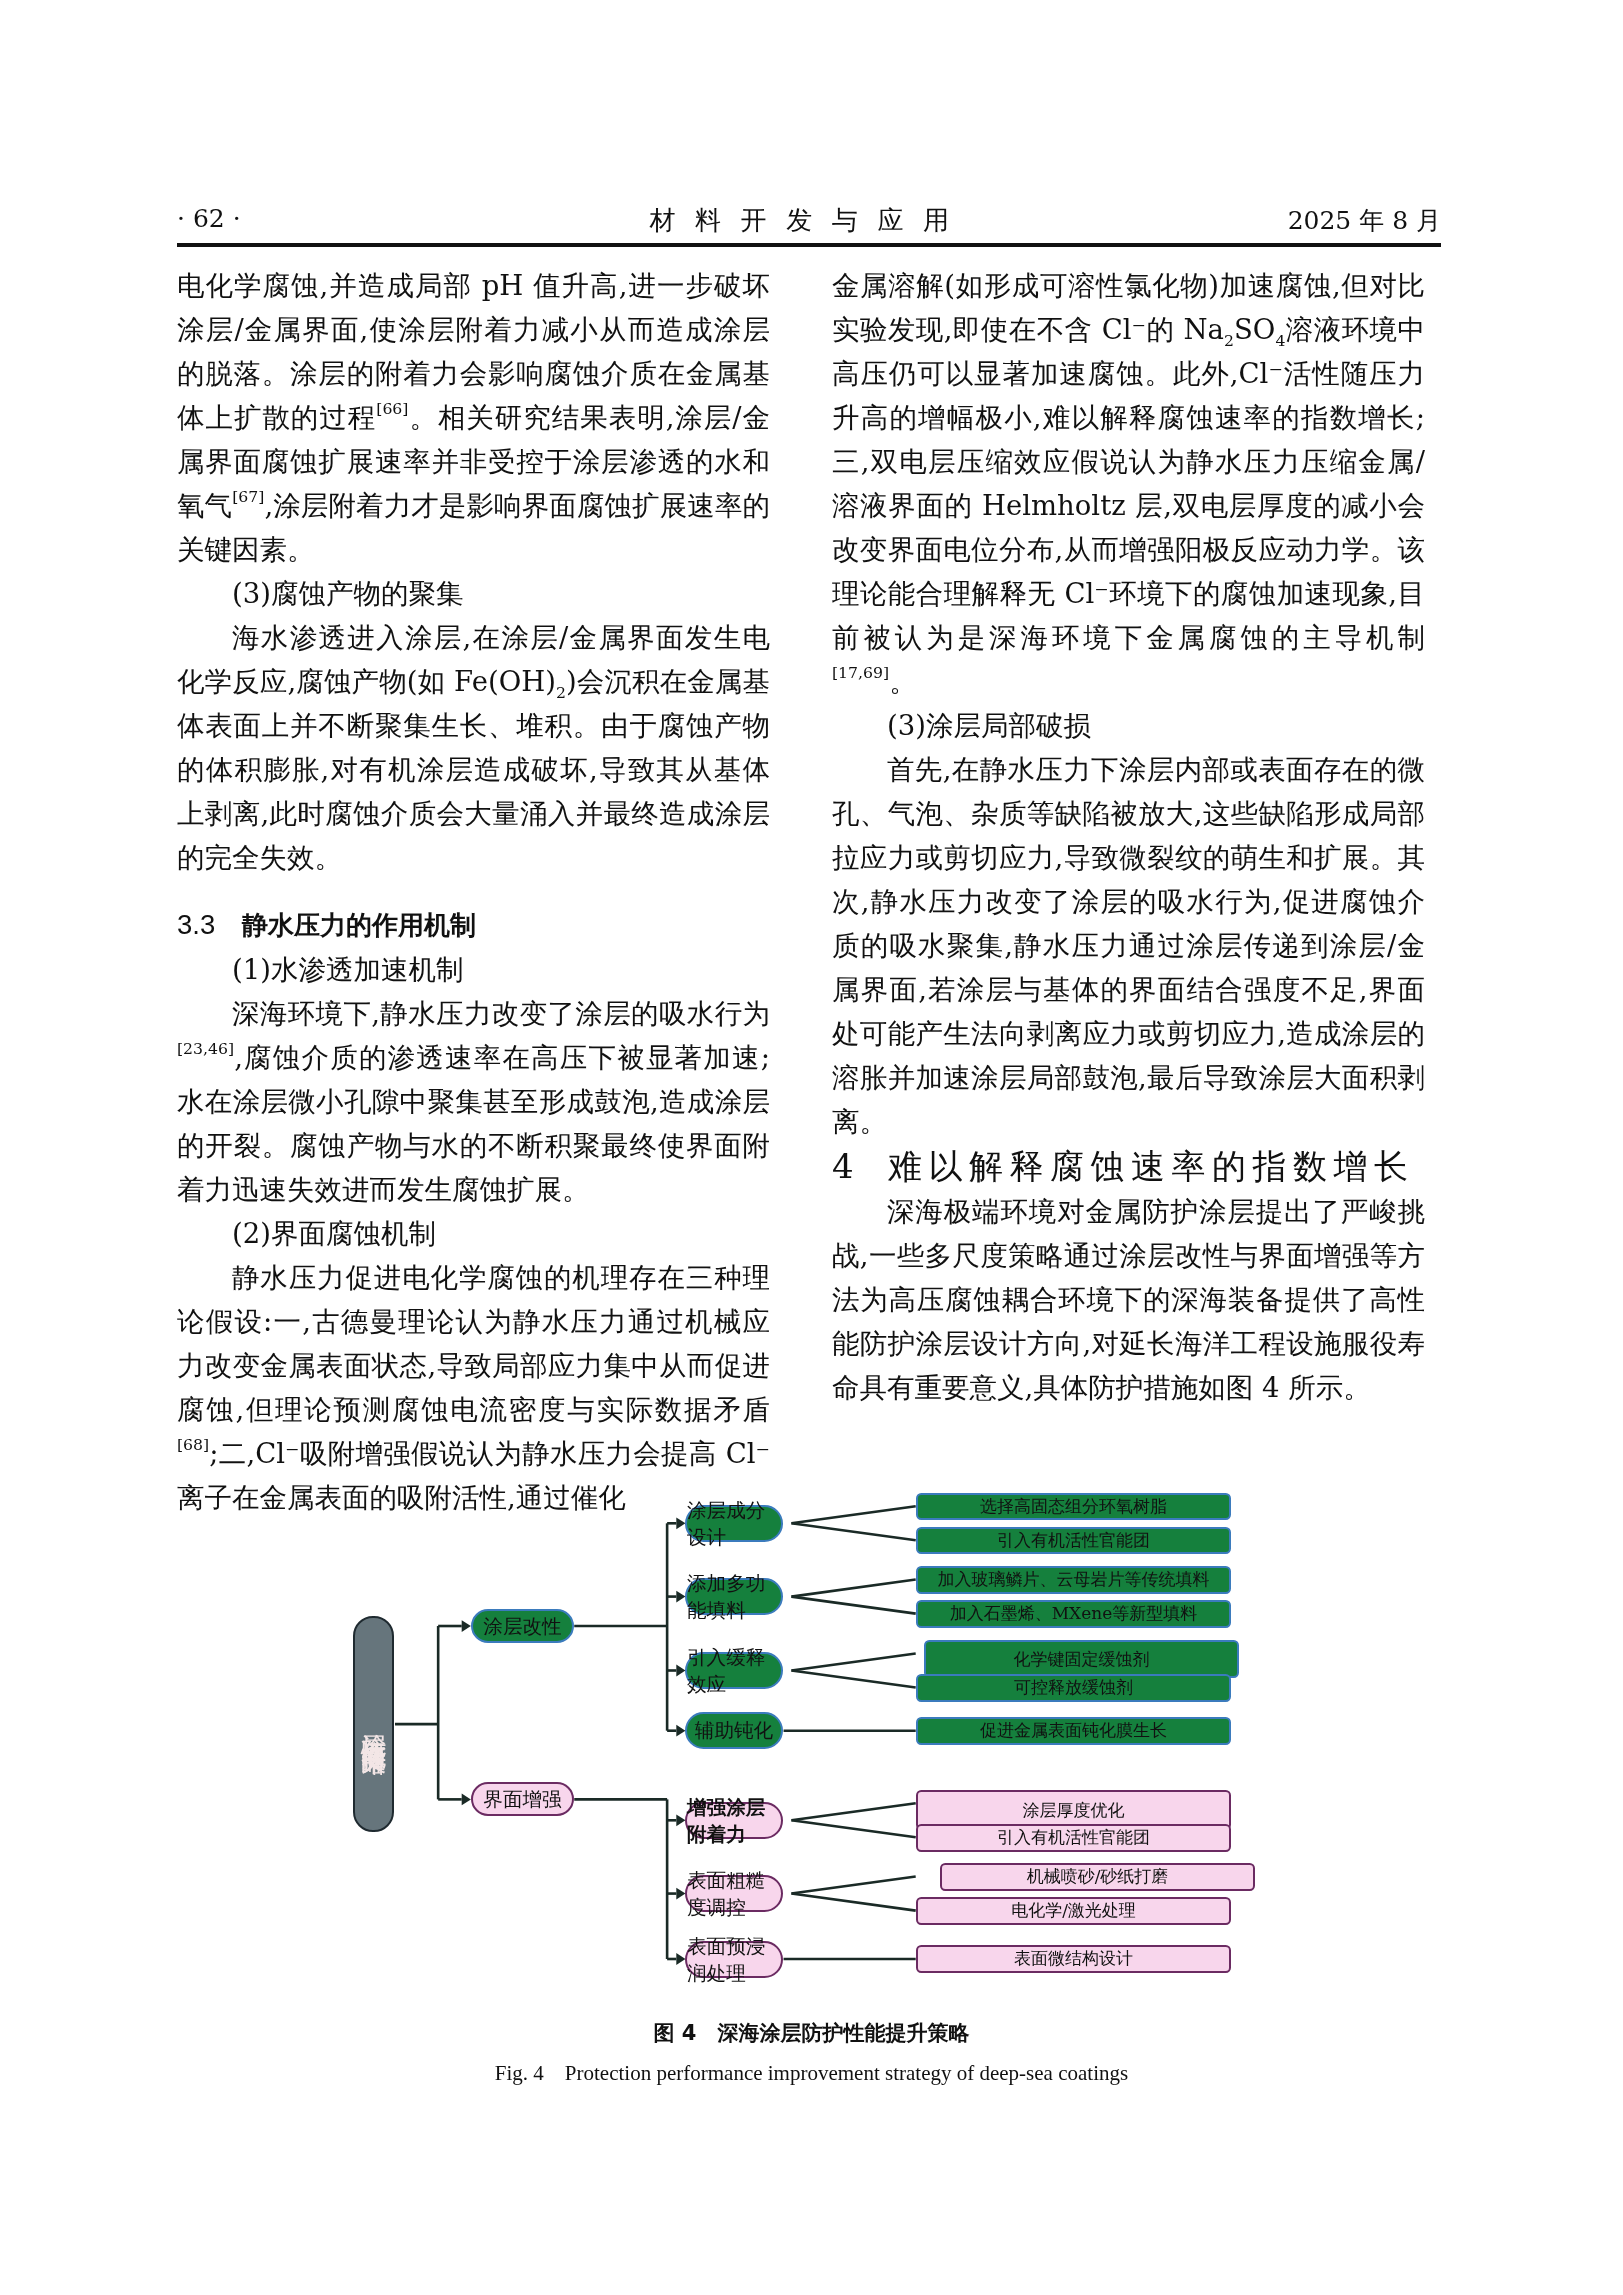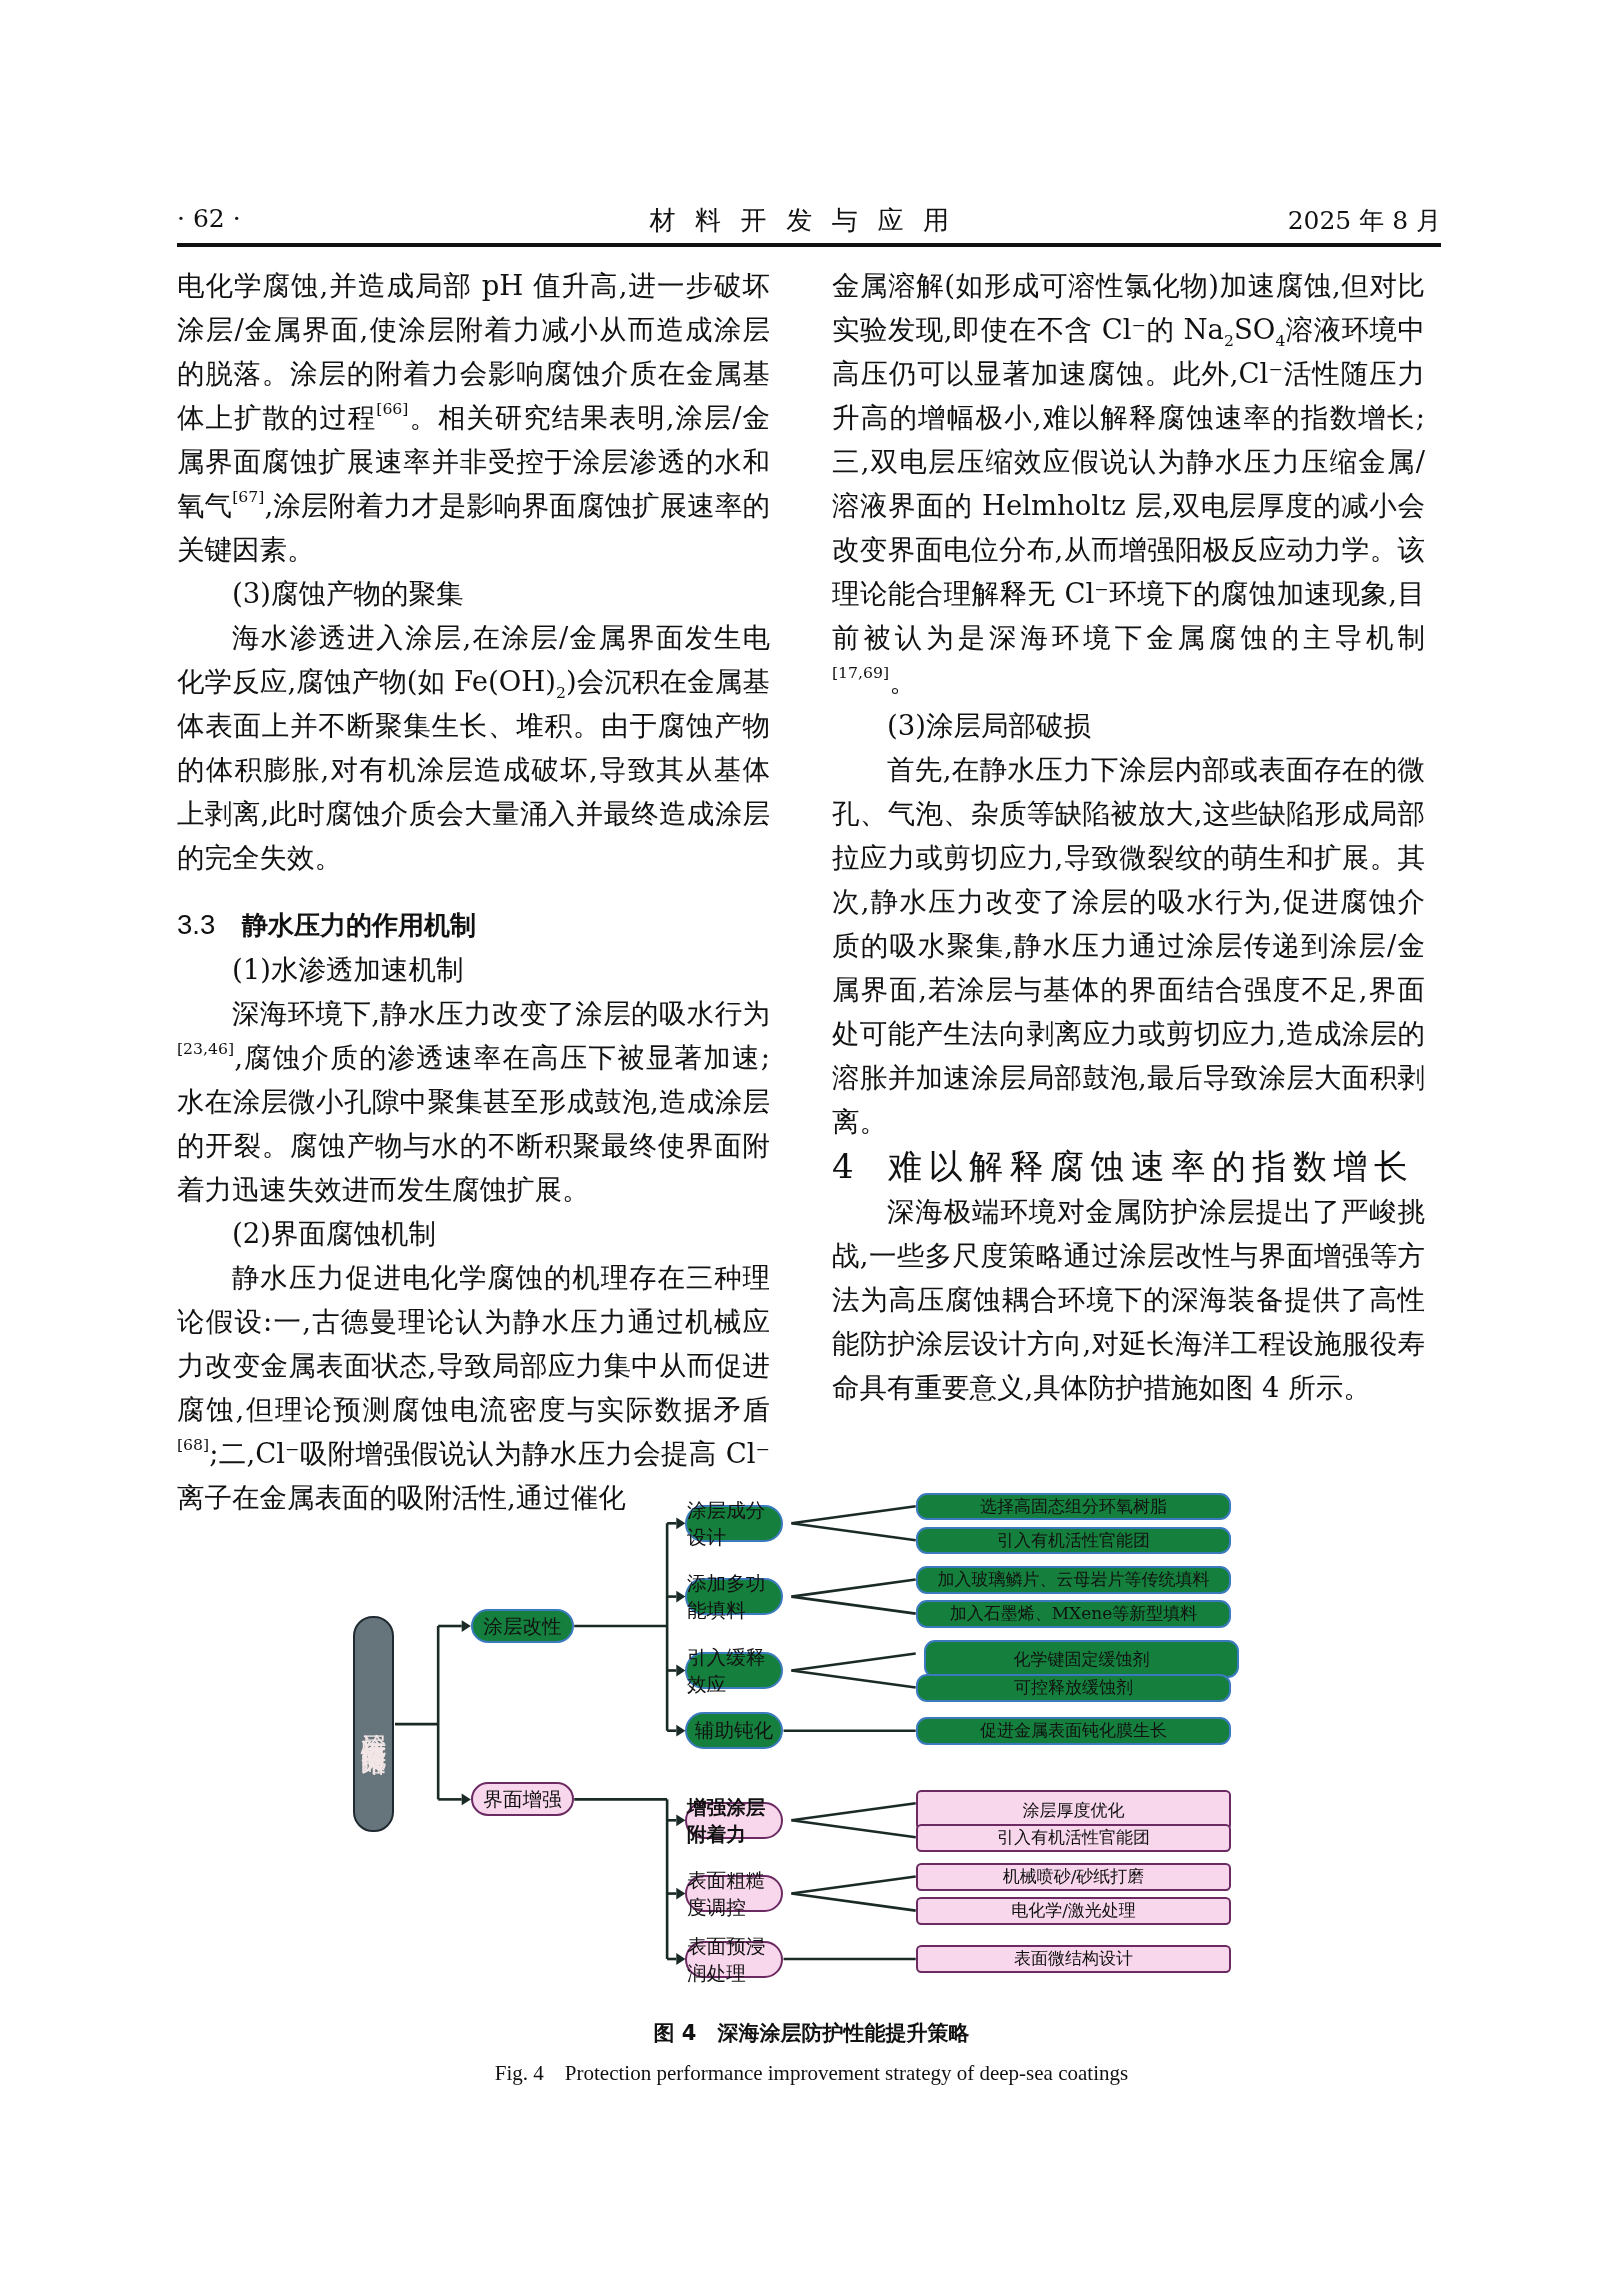--- a/index.html
+++ b/index.html
@@ -33,21 +33,21 @@
           font-family: "DejaVu Serif", serif; font-size: 19.6px; color: #111; }
   .root { left: 13px; top: 111px; width: 41px; height: 216px; border: 2.6px solid #1f2a30; border-radius: 20px;
           background: #66757c; color: #f3e6e6; flex-direction: column; font-size: 25px; line-height: 23.6px;
           writing-mode: vertical-rl; letter-spacing: 2px; font-family: "DejaVu Sans", sans-serif; }
   .pill { border-radius: 26px; }
   .blue { background: #15803d; border: 2.6px solid #3b7bbd; }
   .pink { background: #f8d6ec; border: 2.6px solid #6b2b62; }
   .lvl1 { width: 103px; height: 34px; left: 131px; }
   .lvl2 { width: 98px; height: 37px; left: 345px; }
   .leaf { width: 315px; height: 27.5px; left: 576px; border-radius: 5.2px; font-size: 17px; }
-  .leaf.blue { border-width: 2.6px; border-radius: 11px; }
+  .leaf.blue { border-width: 2.6px; }
 
   .caption-cn { position: absolute; left: 0; width: 1623px; top: 2019px; text-align: center;
                 font-family: "DejaVu Sans", "Liberation Sans", sans-serif; font-weight: bold; font-size: 21px; }
   .caption-en { position: absolute; left: 0; width: 1623px; top: 2059px; text-align: center;
                 font-family: "Liberation Serif", serif; font-size: 21px; }
 </style>
 </head>
 <body>
 
 <div class="header">
@@ -162,21 +162,21 @@
     </div>
     <div class="node leaf pink" style="left: 576px; top: 285px; width: 315px; height: 40px;">
       <span>涂层厚度优化</span>
     </div>
     <div class="node leaf pink" style="left: 576px; top: 319px; width: 315px; height: 27.5px;">
       <span>引入有机活性官能团</span>
     </div>
     <div class="node pill lvl2 pink" style="left: 345px; top: 370px; width: 98px; height: 37px;">
       <span>表面粗糙度调控</span>
     </div>
-    <div class="node leaf pink" style="left: 576px; top: 358px; width: 315px; height: 27.5px;">
+    <div class="node leaf pink" style="left: 600px; top: 358px; width: 315px; height: 27.5px;">
       <span>机械喷砂/砂纸打磨</span>
     </div>
     <div class="node leaf pink" style="left: 576px; top: 392px; width: 315px; height: 27.5px;">
       <span>电化学/激光处理</span>
     </div>
     <div class="node pill lvl2 pink" style="left: 345px; top: 436px; width: 98px; height: 37px;">
       <span>表面预浸润处理</span>
     </div>
     <div class="node leaf pink" style="left: 576px; top: 440px; width: 315px; height: 27.5px;">
       <span>表面微结构设计</span>

